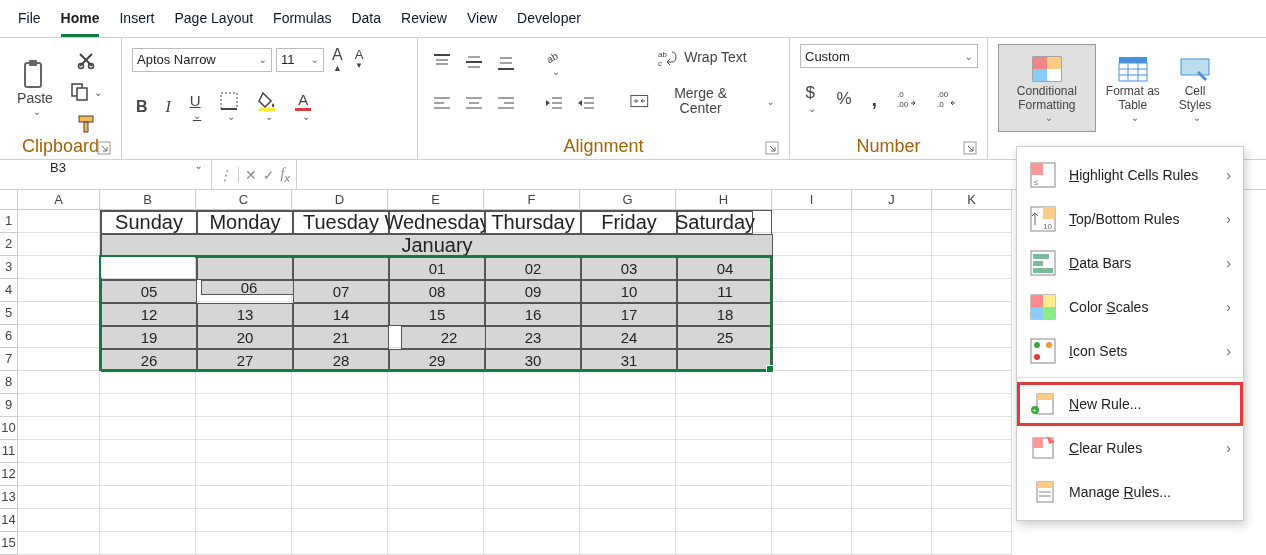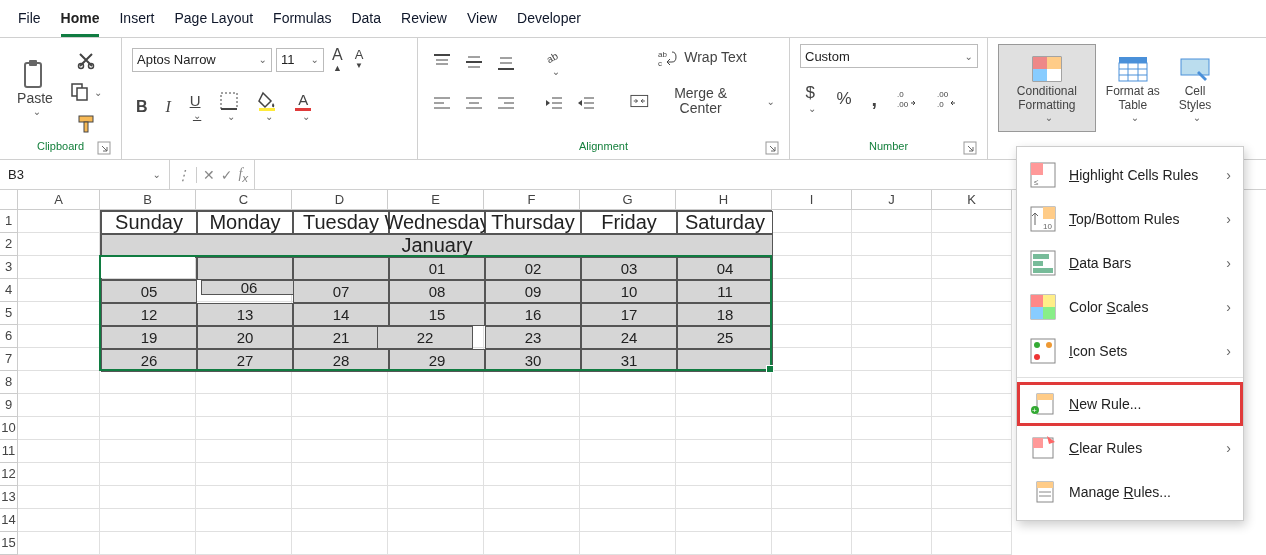--- a/index.html
+++ b/index.html
@@ -7,34 +7,34 @@
 
   
   .tabs { display: flex; gap: 20px; padding: 10px 18px 0 18px; border-bottom: 1px solid #d0d0d0; height: 38px; }
   .tab { color: #0f172a; cursor: pointer; padding-bottom: 8px; }
   .tab.active { font-weight: 600; border-bottom: 3px solid #107c41; color: #222; }
 
   
   .ribbon { display: flex; border-bottom: 1px solid #d0d0d0; height: 122px; background: #fff; }
   .group { border-right: 1px solid #d0d0d0; display: flex; flex-direction: column; justify-content: space-between; padding: 6px 10px 4px 10px; }
   .group-body { display: flex; gap: 6px; align-items: flex-start; flex: 1; }
-  .group-title { text-align: right; font-size: 11px; color: #15803d; display: flex; justify-content: center; align-items: center; gap: 4px; height: 18px; position: relative; }
+  .group-title { text-align: right; font-size: 18px; color: #a16207; display: flex; justify-content: center; align-items: center; gap: 4px; height: 18px; position: relative; }
   .dialog-launcher { position: absolute; right: 0; bottom: 0; width: 14px; height: 14px; color: #666; }
   .col { display: flex; flex-direction: column; gap: 4px; }
   .row { display: flex; gap: 4px; align-items: center; }
   .btn { display: flex; flex-direction: column; align-items: center; justify-content: center; padding: 2px 4px; cursor: pointer; color: #444; line-height: 1.1; text-align: center; }
   .btn.vert { min-width: 50px; height: 88px; }
   .btn svg, .glyph { width: 20px; height: 20px; display: block; }
   .big svg { width: 32px; height: 32px; }
   .sel { border: 1px solid #bbb; background: #fff; font-size: 13px; height: 24px; padding: 0 4px; display: flex; align-items: center; }
   .chev { font-size: 10px; color: #666; padding-left: 4px; }
 
   
   .fbar { display: flex; border-bottom: 1px solid #d0d0d0; align-items: stretch; height: 30px; }
-  .namebox { width: 170px; border-right: 1px solid #d0d0d0; display: flex; align-items: center; padding: 0 8px; font-size: 13px; }
+  .namebox { width: 170px; border-right: 1px solid #d0d0d0; display: flex; padding: 0 8px; font-size: 13px; margin-left: 42px; }
   .namebox .chev { margin-left: auto; }
   .fcontrols { display: flex; align-items: center; border-right: 1px solid #d0d0d0; padding: 0 6px; gap: 6px; color: #888; font-size: 14px; font-style: italic;}
   .fcontrols span:last-child { font-style: italic; font-family: "Times New Roman", serif; }
   .fcontent { flex: 1; }
 
   
   .grid-area { position: relative; flex:1; }
   .corner { position: absolute; left: 0; top: 0; width: 18px; height: 20px; border-right: 1px solid #ccc; border-bottom: 1px solid #ccc; background: #fff; }
   .col-headers { position: absolute; left: 18px; top: 0; height: 20px; display: flex; }
   .ch { border-right: 1px solid #ccc; border-bottom: 1px solid #ccc; text-align: center; font-size: 13px; color: #444; line-height: 20px; }
@@ -552,21 +552,21 @@
       <div class="cell" style="left: 754px; top: 322px; width: 80px; height: 23px;"></div>
       <div class="cell" style="left: 834px; top: 322px; width: 80px; height: 23px;"></div>
       <div class="cell" style="left: 914px; top: 322px; width: 80px; height: 23px;"></div>
       <div class="cal-table" style="left: 82px; top: 0px; width: 672px; height: 161px;">
         <div class="calcell calhead" style="left: 0px; top: 0px; width: 96px; height: 23px;">Sunday</div>
         <div class="calcell calhead" style="left: 96px; top: 0px; width: 96px; height: 23px;">Monday</div>
         <div class="calcell calhead" style="left: 192px; top: 0px; width: 96px; height: 23px;">Tuesday</div>
         <div class="calcell calhead" style="left: 288px; top: 0px; width: 96px; height: 23px;">Wednesday</div>
         <div class="calcell calhead" style="left: 384px; top: 0px; width: 96px; height: 23px;">Thursday</div>
         <div class="calcell calhead" style="left: 480px; top: 0px; width: 96px; height: 23px;">Friday</div>
-        <div class="calcell calhead" style="left: 576px; top: 0px; width: 96px; height: 23px;">Saturday</div>
+        <div class="calcell calhead" style="left: 576px; top: 0px; width: 76px; height: 23px;">Saturday</div>
         <div class="calcell calhead" style="left: 0px; top: 23px; width: 672px; height: 23px; background: rgb(214, 214, 214);">January</div>
         <div class="calcell" style="left: 0px; top: 46px; width: 96px; height: 23px;"></div>
         <div class="calcell" style="left: 96px; top: 46px; width: 96px; height: 23px;"></div>
         <div class="calcell" style="left: 192px; top: 46px; width: 96px; height: 23px;"></div>
         <div class="calcell" style="left: 288px; top: 46px; width: 96px; height: 23px;">01</div>
         <div class="calcell" style="left: 384px; top: 46px; width: 96px; height: 23px;">02</div>
         <div class="calcell" style="left: 480px; top: 46px; width: 96px; height: 23px;">03</div>
         <div class="calcell" style="left: 576px; top: 46px; width: 96px; height: 23px;">04</div>
         <div class="calcell" style="left: 0px; top: 69px; width: 96px; height: 23px;">05</div>
         <div class="calcell" style="left: 100px; top: 69px; width: 96px; height: 15px;">06</div>
@@ -578,21 +578,21 @@
         <div class="calcell" style="left: 0px; top: 92px; width: 96px; height: 23px;">12</div>
         <div class="calcell" style="left: 96px; top: 92px; width: 96px; height: 23px;">13</div>
         <div class="calcell" style="left: 192px; top: 92px; width: 96px; height: 23px;">14</div>
         <div class="calcell" style="left: 288px; top: 92px; width: 96px; height: 23px;">15</div>
         <div class="calcell" style="left: 384px; top: 92px; width: 96px; height: 23px;">16</div>
         <div class="calcell" style="left: 480px; top: 92px; width: 96px; height: 23px;">17</div>
         <div class="calcell" style="left: 576px; top: 92px; width: 96px; height: 23px;">18</div>
         <div class="calcell" style="left: 0px; top: 115px; width: 96px; height: 23px;">19</div>
         <div class="calcell" style="left: 96px; top: 115px; width: 96px; height: 23px;">20</div>
         <div class="calcell" style="left: 192px; top: 115px; width: 96px; height: 23px;">21</div>
-        <div class="calcell" style="left: 276px; top: 115px; width: 96px; height: 23px;">22</div>
+        <div class="calcell" style="left: 300px; top: 115px; width: 96px; height: 23px;">22</div>
         <div class="calcell" style="left: 384px; top: 115px; width: 96px; height: 23px;">23</div>
         <div class="calcell" style="left: 480px; top: 115px; width: 96px; height: 23px;">24</div>
         <div class="calcell" style="left: 576px; top: 115px; width: 96px; height: 23px;">25</div>
         <div class="calcell" style="left: 0px; top: 138px; width: 96px; height: 23px;">26</div>
         <div class="calcell" style="left: 96px; top: 138px; width: 96px; height: 23px;">27</div>
         <div class="calcell" style="left: 192px; top: 138px; width: 96px; height: 23px;">28</div>
         <div class="calcell" style="left: 288px; top: 138px; width: 96px; height: 23px;">29</div>
         <div class="calcell" style="left: 384px; top: 138px; width: 96px; height: 23px;">30</div>
         <div class="calcell" style="left: 480px; top: 138px; width: 96px; height: 23px;">31</div>
         <div class="calcell" style="left: 576px; top: 138px; width: 96px; height: 23px;"></div>

